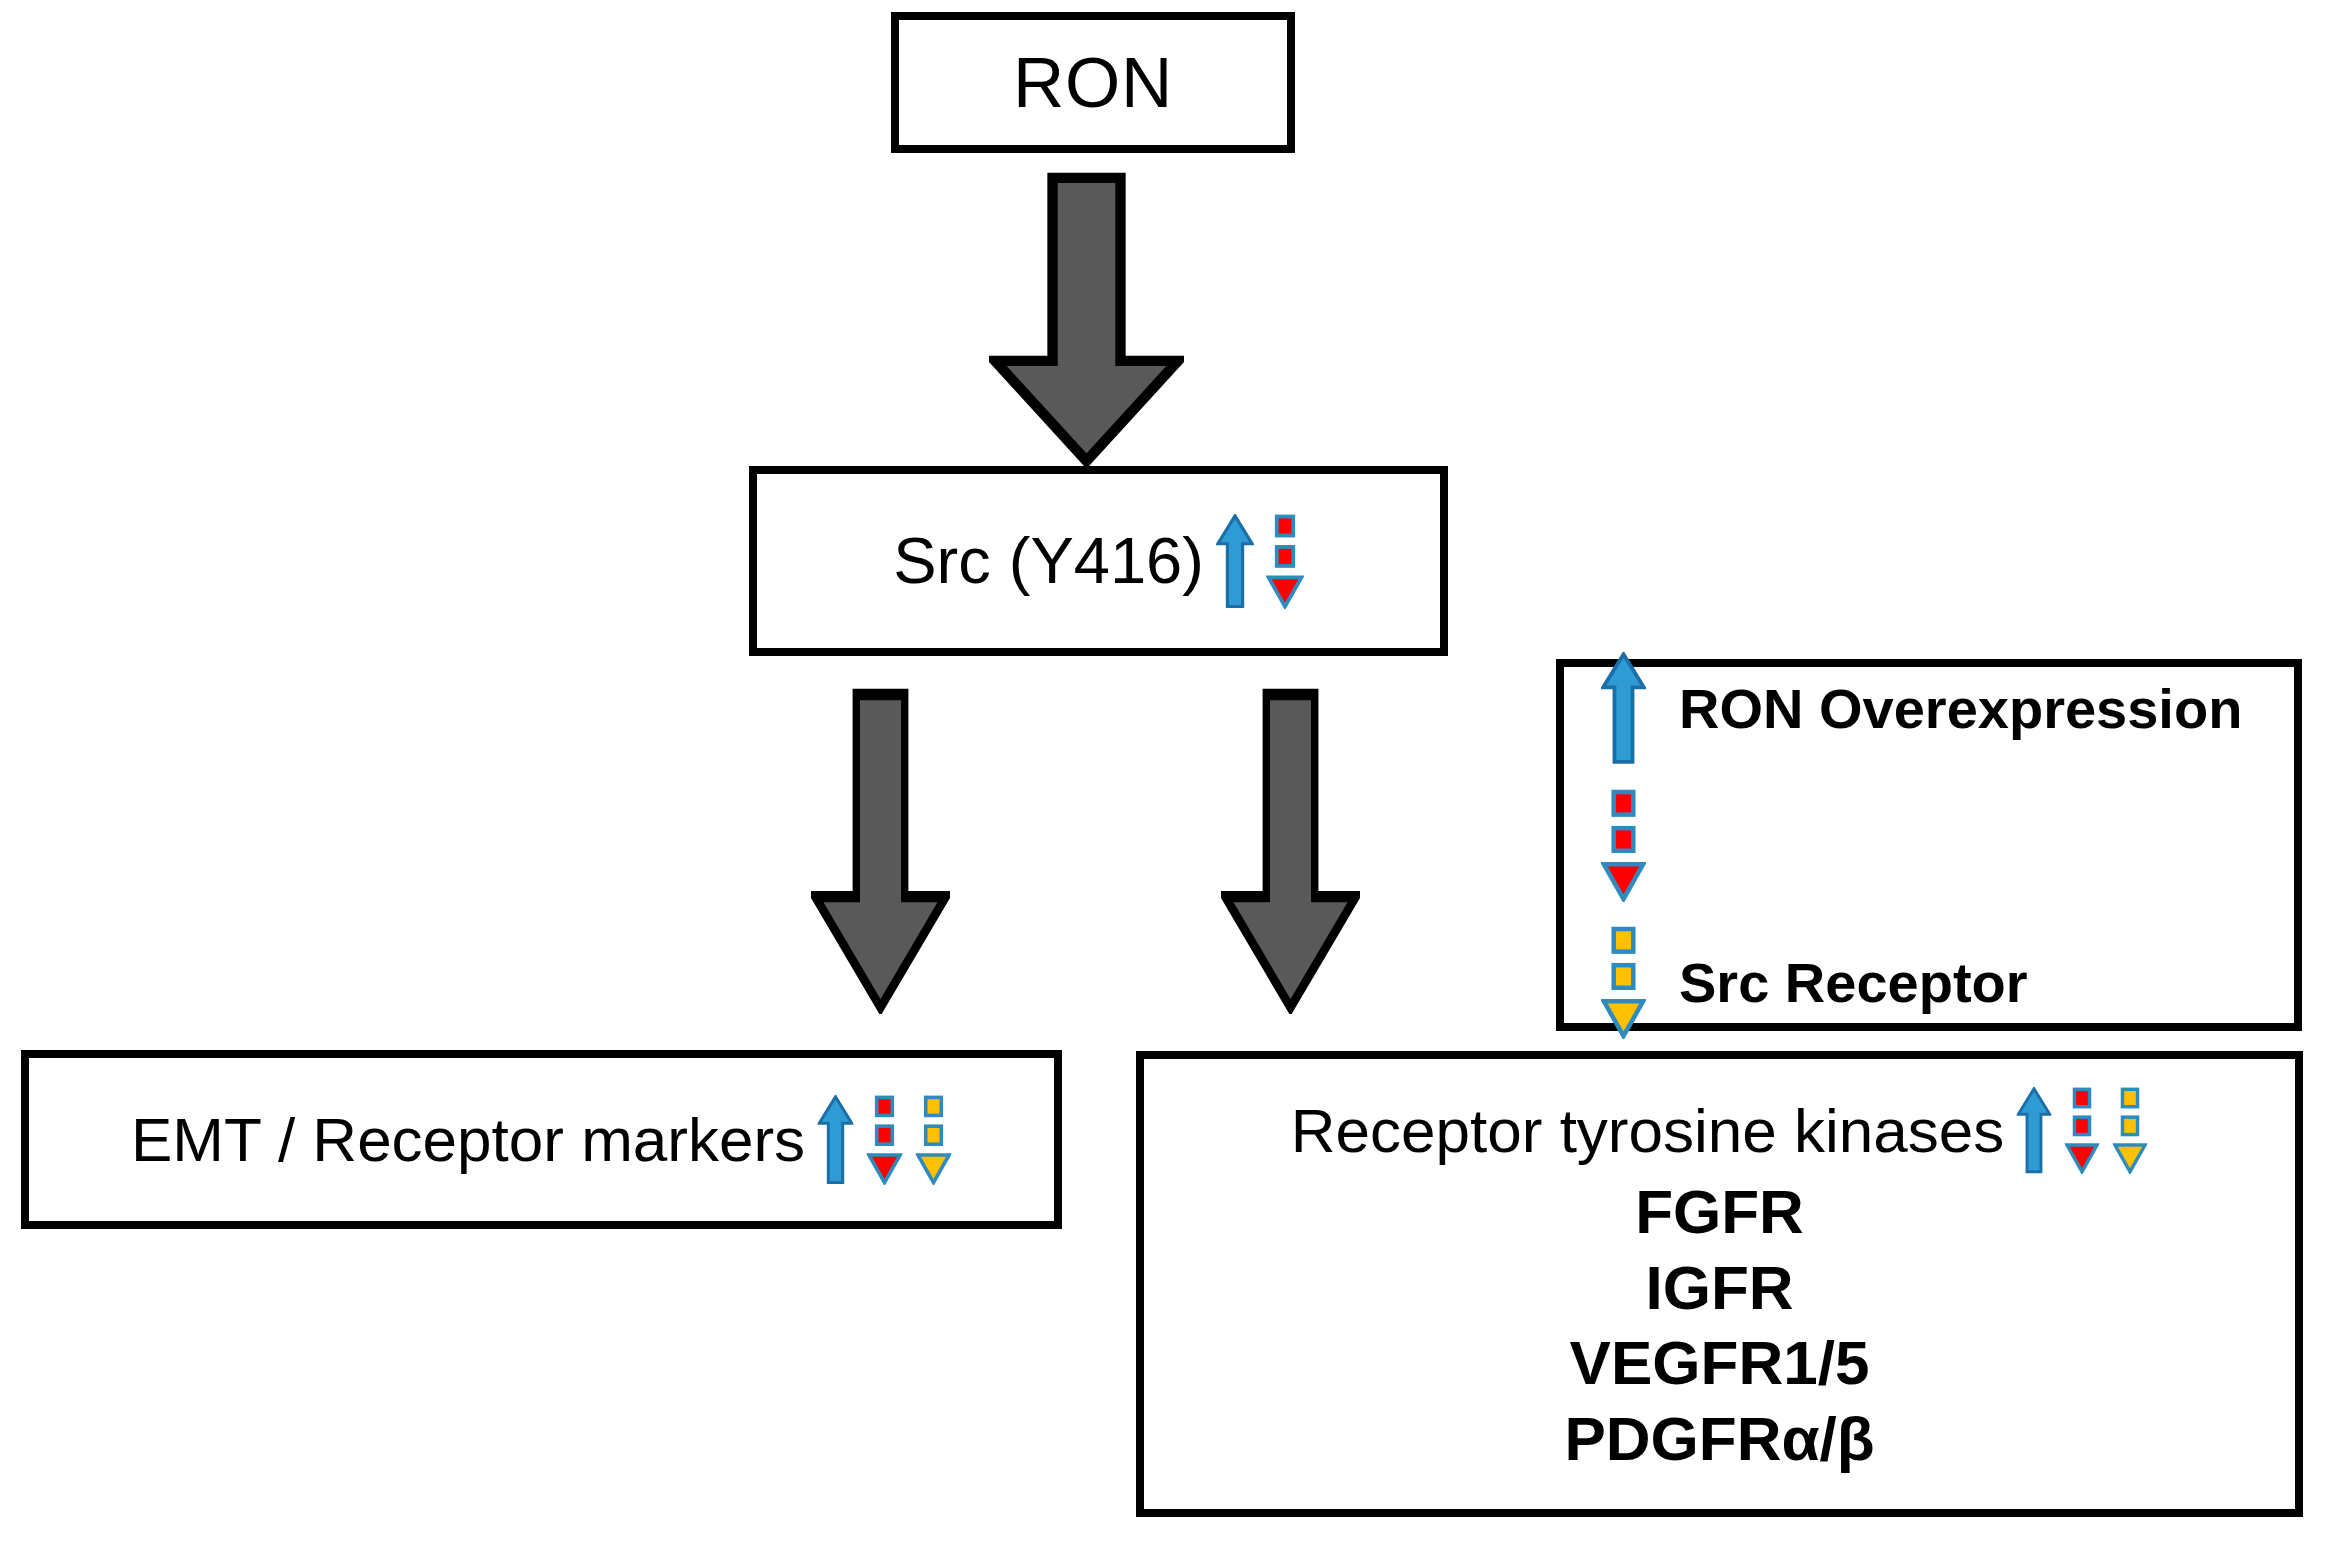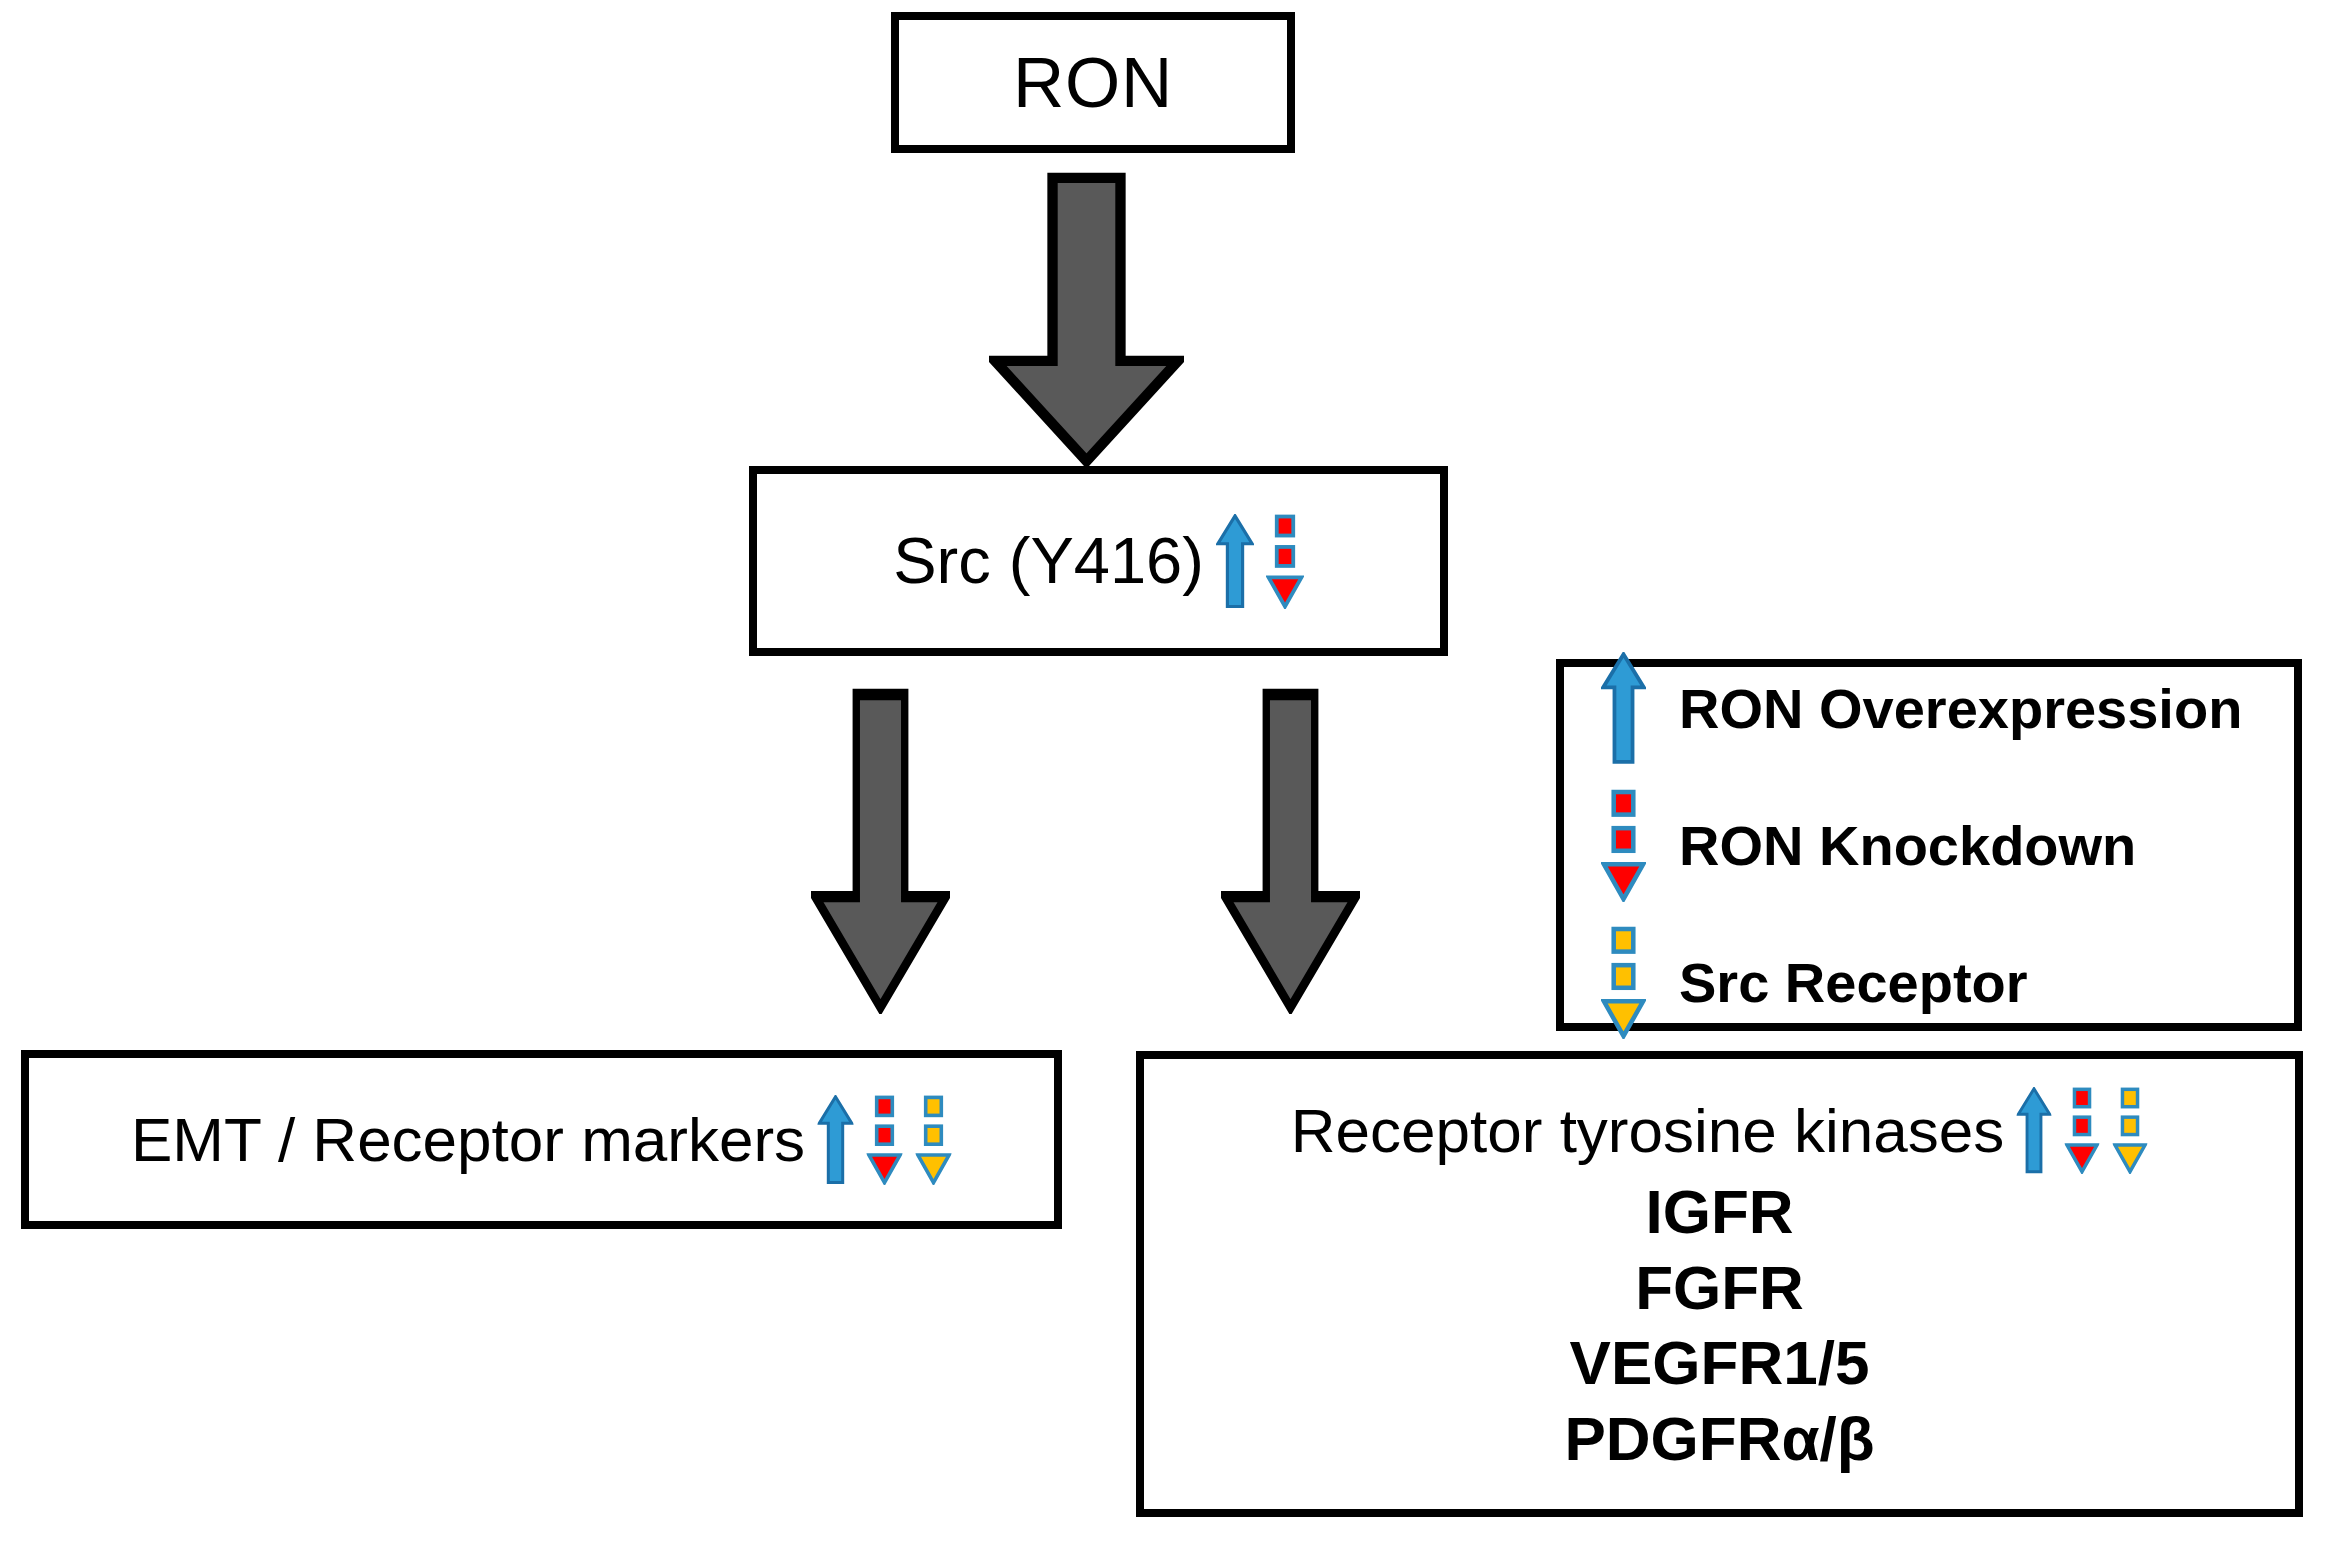--- a/index.html
+++ b/index.html
@@ -152,21 +152,20 @@
         </span>
         <span class="legend-text">RON Overexpression</span>
       </div>
 
       <div class="legend-row">
         <span class="legend-icon-slot">
           <svg width="47" height="113" viewBox="0 0 60 150">
               <use href="#sym-down-dash-red"></use>
             </svg>
         </span>
-        <span class="legend-text">RON Knockdown</span>
       </div>
 
       <div class="legend-row">
         <span class="legend-icon-slot">
           <svg width="47" height="113" viewBox="0 0 60 150">
               <use href="#sym-down-dash-yellow"></use>
             </svg>
         </span>
         <span class="legend-text">Src Receptor</span>
       </div>
@@ -210,22 +209,22 @@
               <use href="#sym-down-dash-red"></use>
             </svg>
         </span>
         <span class="icon">
           <svg width="36" height="87" viewBox="0 0 60 150">
               <use href="#sym-down-dash-yellow"></use>
             </svg>
         </span>
       </div>
 
+      <div class="rtk-line">FGFR</div>
       <div class="rtk-line">IGFR</div>
-      <div class="rtk-line">FGFR</div>
       <div class="rtk-line">VEGFR1/5</div>
       <div class="rtk-line">PDGFRα/β</div>
 
     </div>
   </div>
 
 </div>
 
 
 </body></html>

